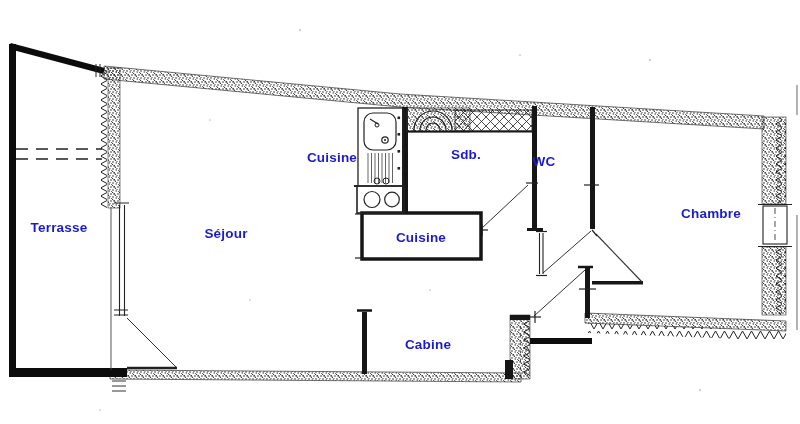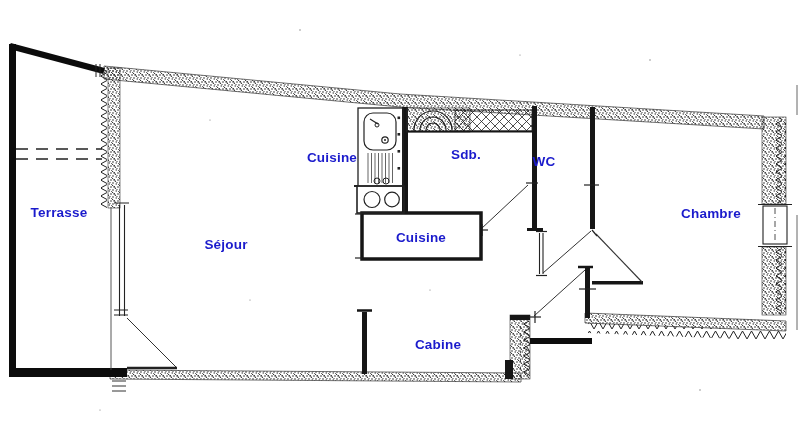--- a/index.html
+++ b/index.html
@@ -219,22 +219,22 @@
         <circle cx="520" cy="55" r="0.6"></circle>
     <circle cx="210" cy="120" r="0.6"></circle>
         <circle cx="650" cy="60" r="0.7"></circle>
     <circle cx="250" cy="300" r="0.6"></circle>
         <circle cx="700" cy="390" r="0.7"></circle>
     <circle cx="100" cy="410" r="0.6"></circle>
         <circle cx="430" cy="290" r="0.6"></circle>
   </g>
 </svg>
 
-  <div class="room-label" style="left:59px;top:212px">Terrasse</div>
-  <div class="room-label" style="left:226px;top:244px">Séjour</div>
+  <div class="room-label" style="left:59px;top:227px">Terrasse</div>
+  <div class="room-label" style="left:226px;top:233px">Séjour</div>
   <div class="room-label" style="left:332px;top:157px">Cuisine</div>
   <div class="room-label" style="left:466px;top:154px">Sdb.</div>
   <div class="room-label" style="left:544px;top:161px">WC</div>
   <div class="room-label" style="left:711px;top:213px">Chambre</div>
   <div class="room-label" style="left:421px;top:237px">Cuisine</div>
-  <div class="room-label" style="left:438px;top:344px">Cabine</div>
+  <div class="room-label" style="left:428px;top:344px">Cabine</div>
 
 </div>
 
 </body></html>

